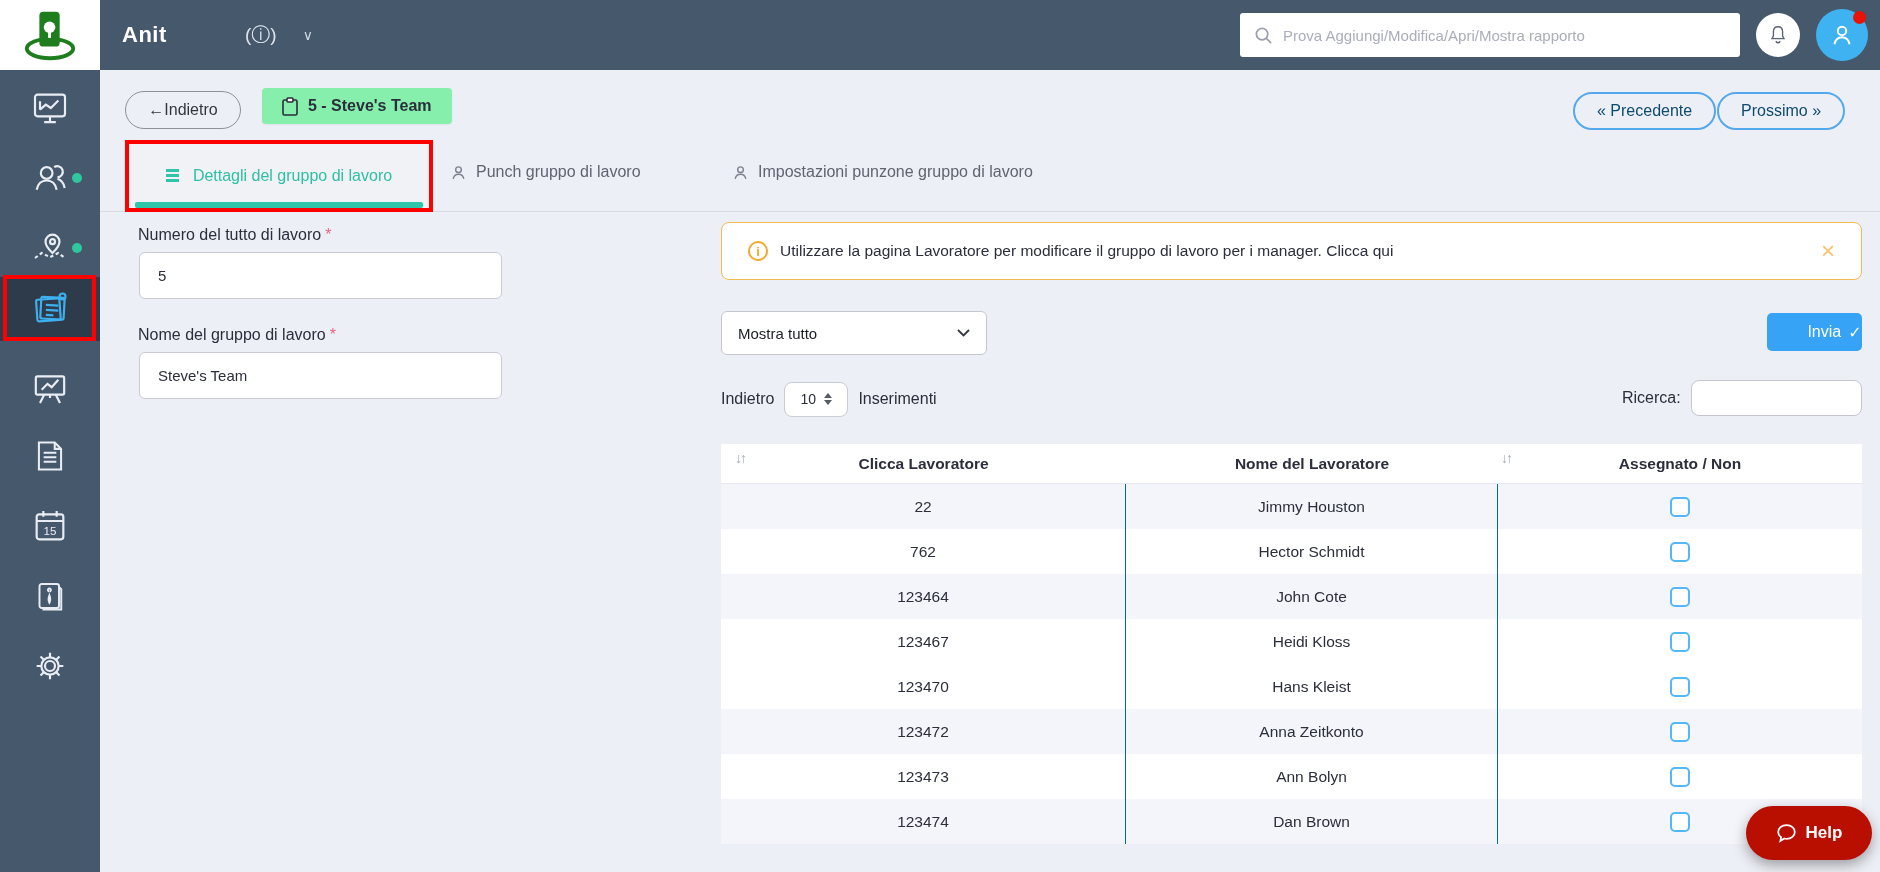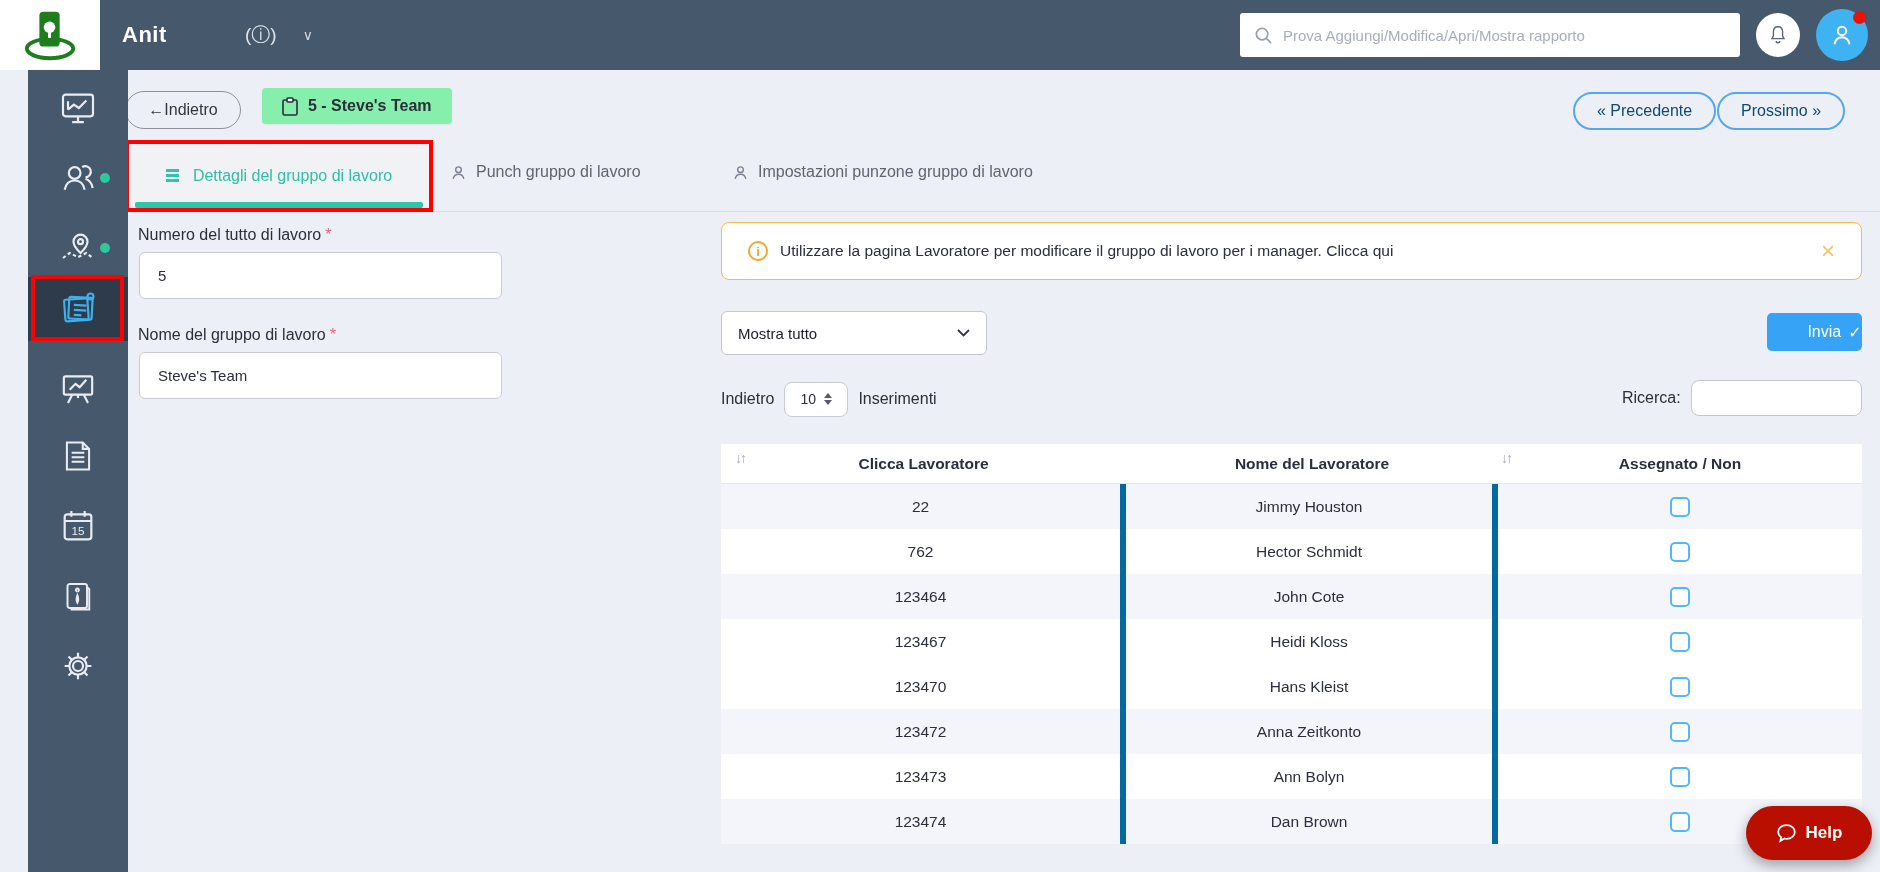--- a/index.html
+++ b/index.html
@@ -20,21 +20,21 @@
   .search input { border:none; outline:none; flex:1; font-size:15px; color:#444;
     font-family:"Liberation Sans","DejaVu Sans",sans-serif; }
   .search input::placeholder { color:#a9aebc; }
   .bell { position:absolute; left:1756px; top:13px; width:44px; height:44px; border-radius:50%;
     background:#ffffff; display:flex; align-items:center; justify-content:center; }
   .avatar { position:absolute; left:1816px; top:9px; width:52px; height:52px; border-radius:50%;
     background:#3fb3f2; display:flex; align-items:center; justify-content:center; }
   .avatar .dot { position:absolute; right:2px; top:2px; width:13px; height:13px; border-radius:50%; background:#e81304; }
 
   
-  .sidebar { position:absolute; left:0; top:70px; width:100px; height:802px; background:#46586c; z-index:15;margin-left:28px; }
+  .sidebar { position:absolute; left:0; top:70px; width:100px; height:802px; background:#46586c; z-index:15; }
   .s-item { position:absolute; left:0; width:100px; height:56px; display:flex; align-items:center; justify-content:center; color:#e9edf3; }
   .s-item svg { display:block; }
   .s-active-bg { position:absolute; left:0; top:207px; width:100px; height:64px; background:#2e3b4b; }
   .s-active { position:absolute; left:0; top:211px; width:100px; height:56px;
     display:flex; align-items:center; justify-content:center; color:#3fb0ee; }
   .green-dot { position:absolute; width:10px; height:10px; border-radius:50%; background:#2fc79d; }
   .anno-side { position:absolute; left:3px; top:205px; width:93px; height:66px; border:4px solid #fe0000; z-index:30; }
 
   
   .main { position:absolute; left:100px; top:70px; width:1780px; height:802px; background:#edeff6; }
@@ -101,21 +101,21 @@
   .table { position:absolute; left:621px; top:374px; width:1141px; }
   .thead { display:flex; height:40px; background:#ffffff; border-bottom:1px solid #e6e8f0;
     font-weight:bold; font-size:15.5px; color:#2b2e3b; position:relative; }
   .th { display:flex; align-items:center; justify-content:center; }
   .c1 { width:405px; } .c2 { width:372px; } .c3 { width:364px; }
   .sort { position:absolute; color:#a6abb8; font-size:14px; letter-spacing:-2px; cursor:pointer; }
   .sort1 { left:14px; top:6px; }
   .sort2 { left:780px; top:6px; }
   .trow { display:flex; height:45px; font-size:15.5px; color:#2b2e3b; }
   .trow .cell { display:flex; align-items:center; justify-content:center; }
-  .trow .c1, .trow .c2 { border-right:6px solid #0369a1; }
+  .trow .c1, .trow .c2 { border-right:1px solid #0369a1; }
   .trow.odd { background:#f4f5fb; }
   .trow.even { background:#ffffff; }
   .checkbox { width:20px; height:20px; border:2px solid #53b7f8; border-radius:5px; background:#ffffff; cursor:pointer; }
 
   .help-btn { position:absolute; left:1646px; top:736px; width:126px; height:54px; background:#b80f00;
     border:none; border-radius:27px; color:#ffffff; font-size:17px; font-weight:bold; cursor:pointer;
     display:flex; align-items:center; justify-content:center; gap:9px;
     box-shadow:0 5px 14px rgba(0,0,0,.35); font-family:"Liberation Sans","DejaVu Sans",sans-serif; }
 </style>
 </head>

